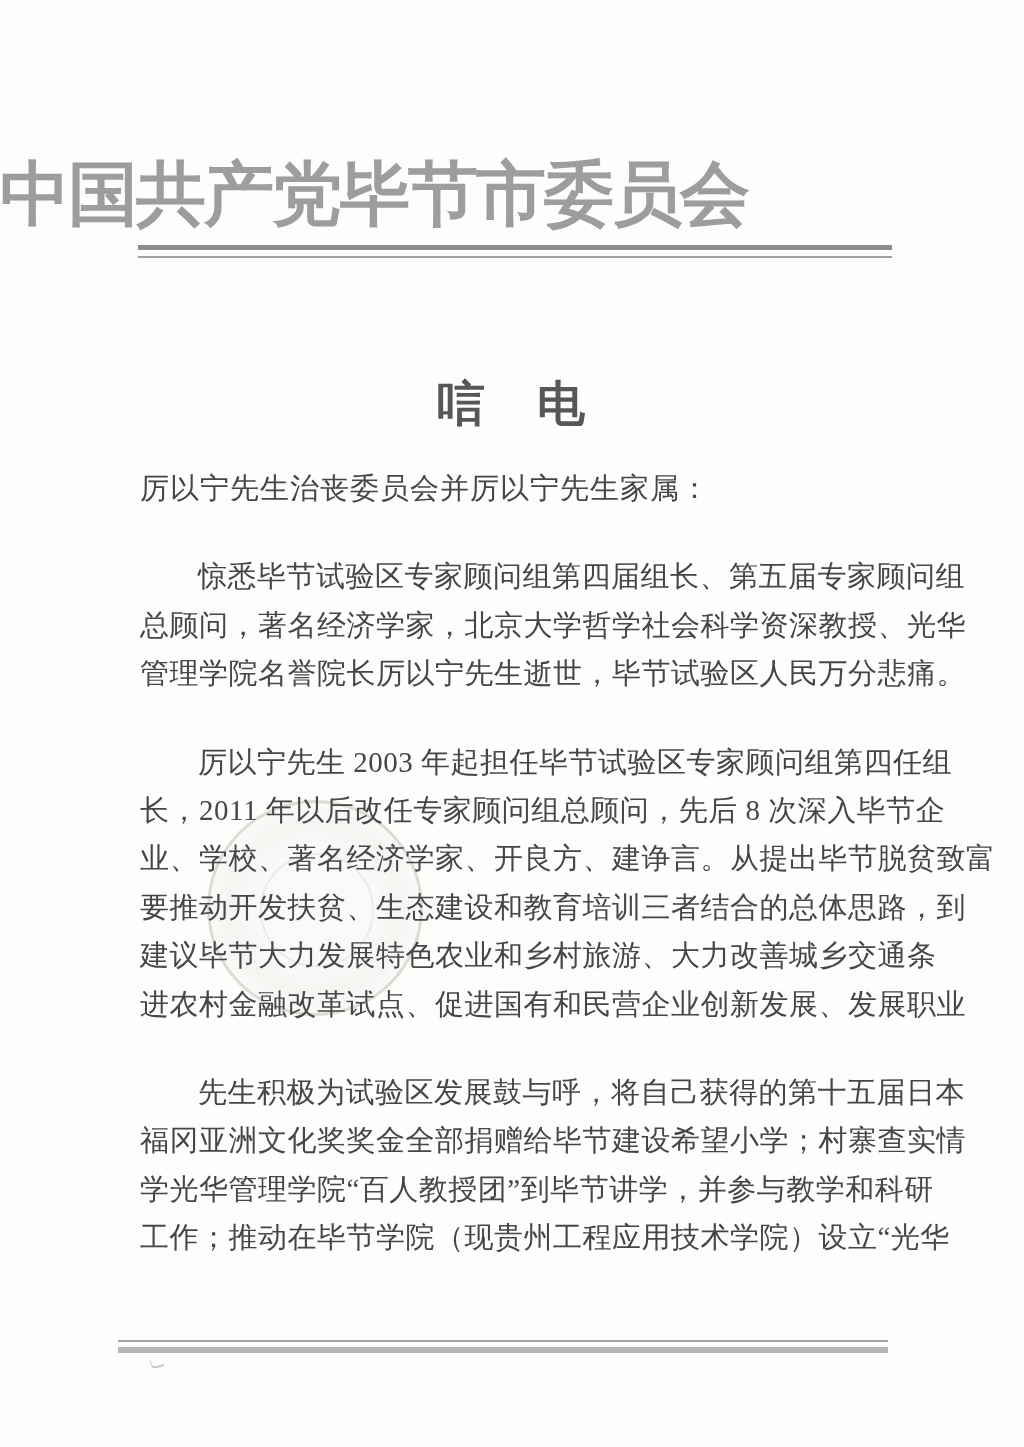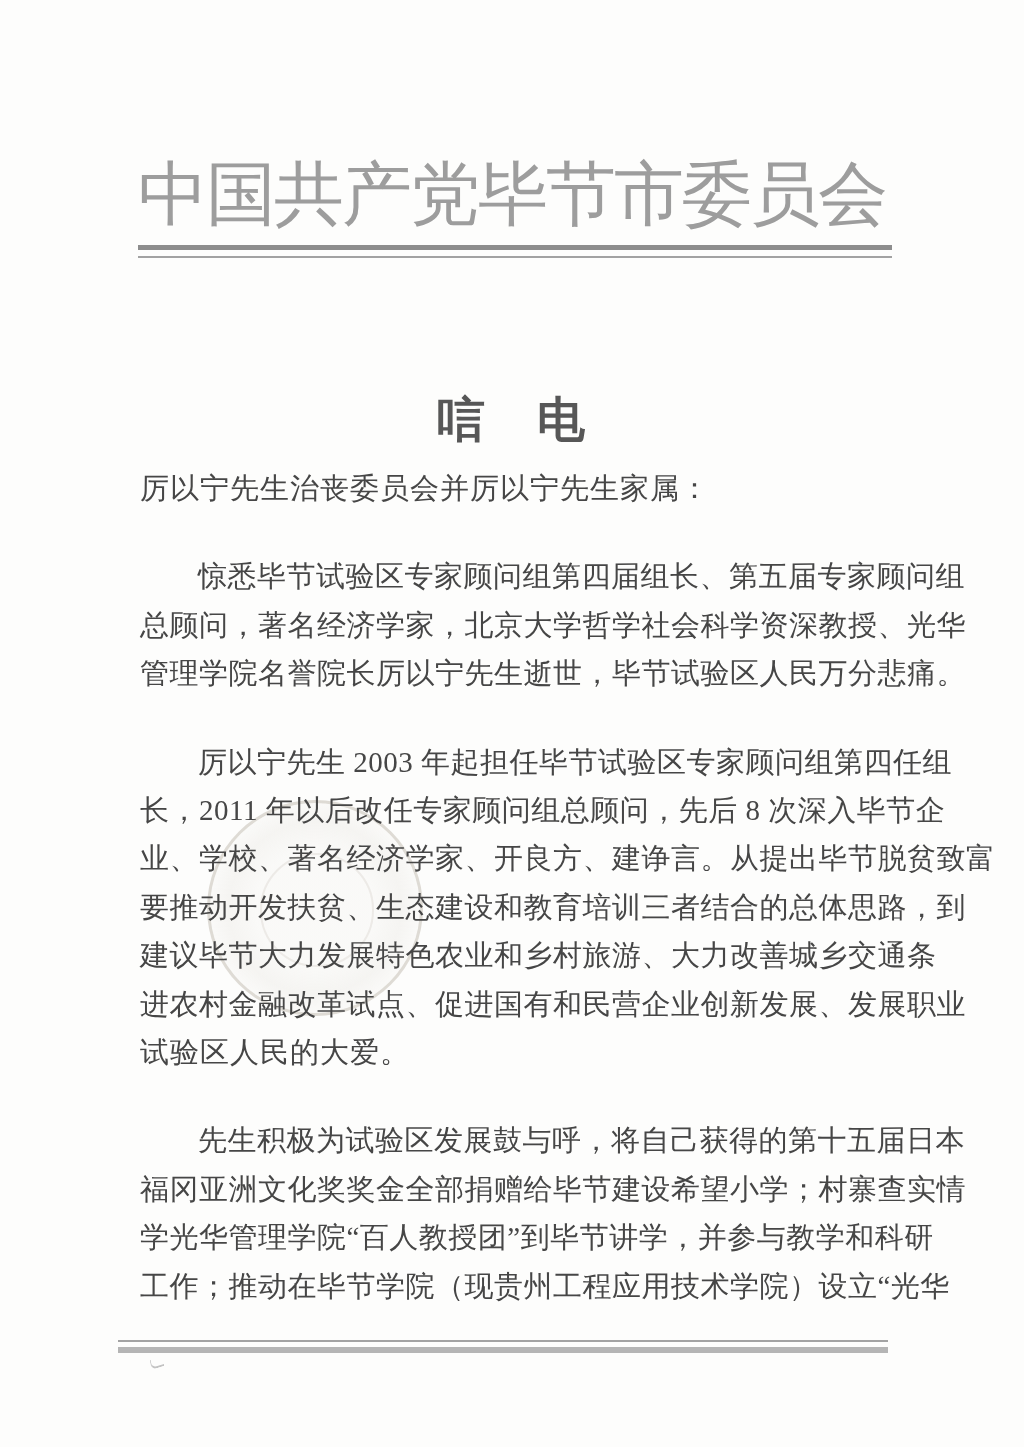--- a/index.html
+++ b/index.html
@@ -15,23 +15,22 @@
     overflow: hidden;
     font-family: "Liberation Serif", serif;
   }
 
   
   .letterhead {
     position: absolute;
     top: 148px;
     left: 0;
     width: 100%;
-    text-align: center;
     font-size: 70px;
-    font-weight: normal;
+    font-weight: bold;
     letter-spacing: -2px;
     color: #9d9d9d;
     white-space: nowrap;
   }
 
   
   .rule-top-thick {
     position: absolute;
     left: 138px;
     width: 754px;
@@ -52,21 +51,20 @@
   .doc-title {
     position: absolute;
     top: 372px;
     left: 0;
     width: 100%;
     text-align: center;
     font-size: 48px;
     font-weight: bold;
     color: #575757;
     letter-spacing: 2px;
-    margin-top: 16px;
   }
 
   
   .body-text {
     position: absolute;
     left: 140px;
     top: 464px;
     width: 753px;
     font-size: 29px;
     line-height: 48.4px;
@@ -164,21 +162,20 @@
       <div class="line no-just">厉以宁先生治丧委员会并厉以宁先生家属：</div>
       <div class="line indent">惊悉毕节试验区专家顾问组第四届组长、第五届专家顾问组</div>
       <div class="line">总顾问，著名经济学家，北京大学哲学社会科学资深教授、光华</div>
       <div class="line">管理学院名誉院长厉以宁先生逝世，毕节试验区人民万分悲痛。</div>
       <div class="line indent">厉以宁先生 2003 年起担任毕节试验区专家顾问组第四任组</div>
       <div class="line">长，2011 年以后改任专家顾问组总顾问，先后 8 次深入毕节企</div>
       <div class="line">业、学校、著名经济学家、开良方、建诤言。从提出毕节脱贫致富</div>
       <div class="line">要推动开发扶贫、生态建设和教育培训三者结合的总体思路，到</div>
       <div class="line">建议毕节大力发展特色农业和乡村旅游、大力改善城乡交通条</div>
       <div class="line">进农村金融改革试点、促进国有和民营企业创新发展、发展职业</div>
-      <div class="line no-just">试验区人民的大爱。</div>
       <div class="line indent">先生积极为试验区发展鼓与呼，将自己获得的第十五届日本</div>
       <div class="line">福冈亚洲文化奖奖金全部捐赠给毕节建设希望小学；村寨查实情</div>
       <div class="line">学光华管理学院“百人教授团”到毕节讲学，并参与教学和科研</div>
       <div class="line">工作；推动在毕节学院（现贵州工程应用技术学院）设立“光华</div>
     </div>
 
   <div class="rule-bottom-thin"></div>
   <div class="rule-bottom-thick"></div>
 
   <div class="artifact"></div>

